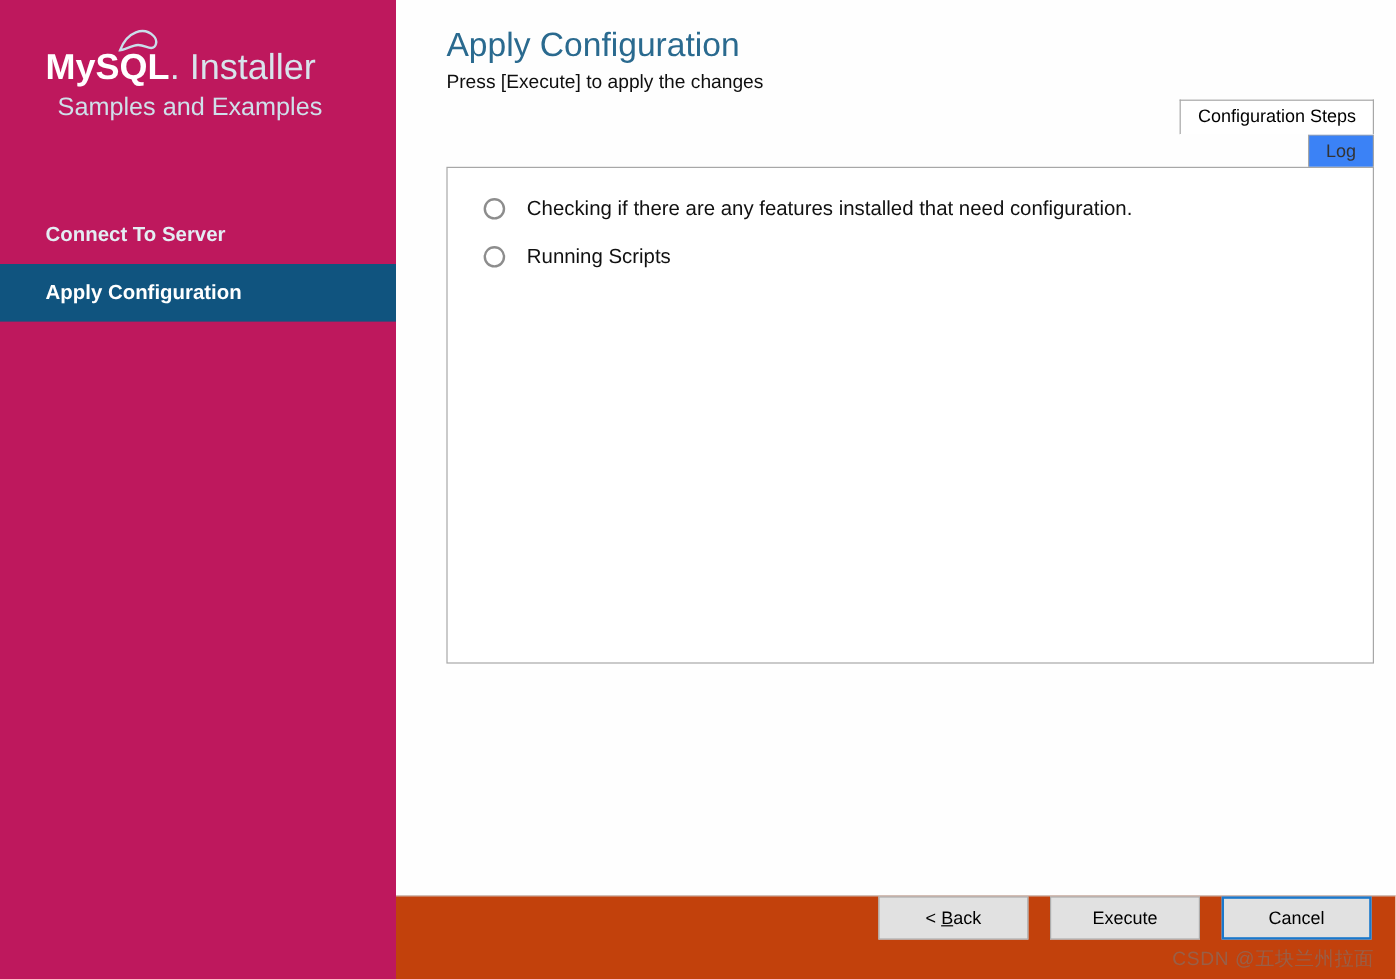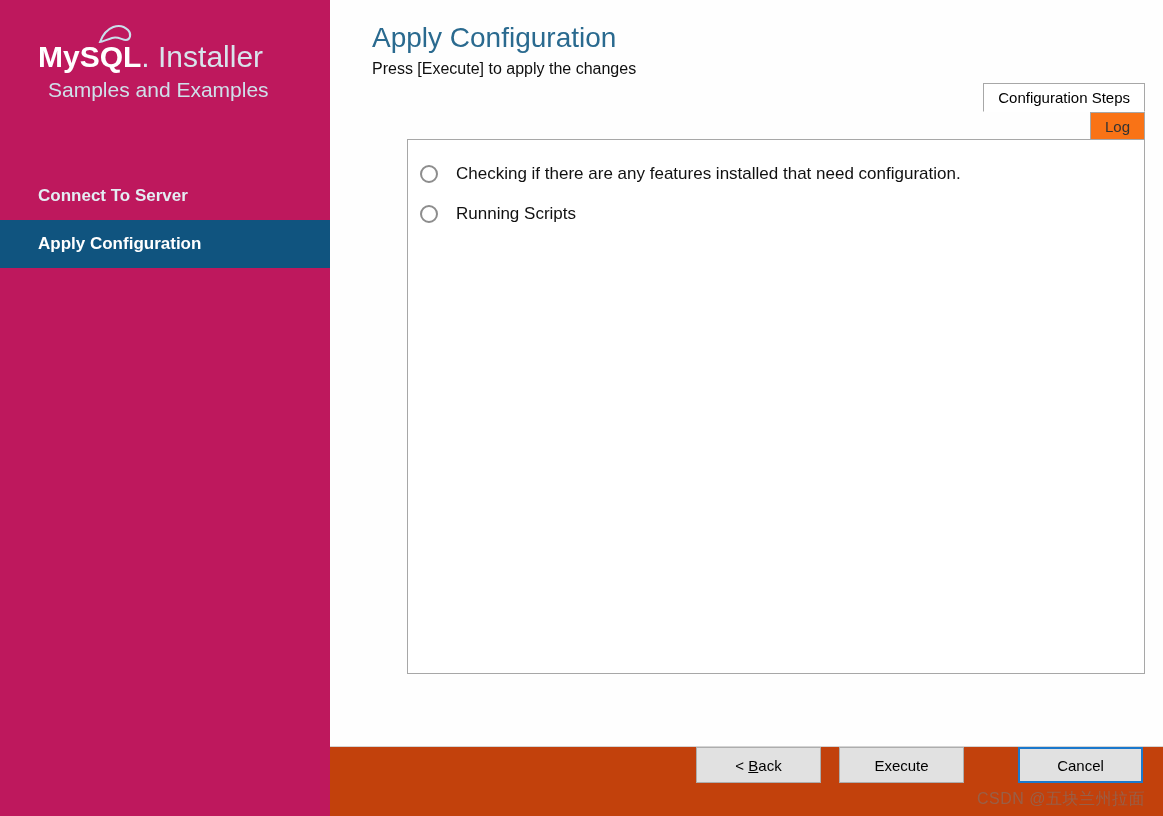--- a/index.html
+++ b/index.html
@@ -80,40 +80,39 @@
     .tab-row {
       display: flex;
       align-items: flex-end;
       flex-direction: column;
     }
     .tab {
       padding: 5px 14px 5px 14px;
       font-size: 15px;
       border: 1px solid #a7a7a7;
       border-bottom: none;
-      background: #f97316;
+      background: #3b82f6;
       color: #333;
       cursor: pointer;
       position:relative;
       top:1px;
     }
     .tab.active {
       background: #fff;
       border: 1px solid #a7a7a7;
       border-bottom: 1px solid #fff;
       color:#000;
       z-index:2;
     }
     .tab-panel {
       border: 1px solid #a7a7a7;
       background: #fff;
-      height: 535px;
-      padding: 24px 12px;
+      height: 414px;
+      padding: 24px 30px;
       position:relative;
-      margin-left:35px;
     }
     .step {
       display: flex;
       align-items: center;
       gap: 18px;
       margin-bottom: 20px;
     }
     .circle {
       width: 18px;
       height: 18px;
@@ -143,21 +142,20 @@
       background: #e1e1e1;
       border: 1px solid #adadad;
       font-size: 15px;
       color: #000;
       cursor: pointer;
       padding: 0 12px;
     }
     .btn.cancel {
       border: 2px solid #1a78cc;
       background:#e1e1e1;
-      margin-left:36px;
     }
     .watermark {
       position: absolute;
       right: 18px;
       bottom: 6px;
       font-size: 16px;
       color: rgba(120,120,120,0.55);
       letter-spacing: 0.5px;
     }
     .underline-char { text-decoration: underline; }

